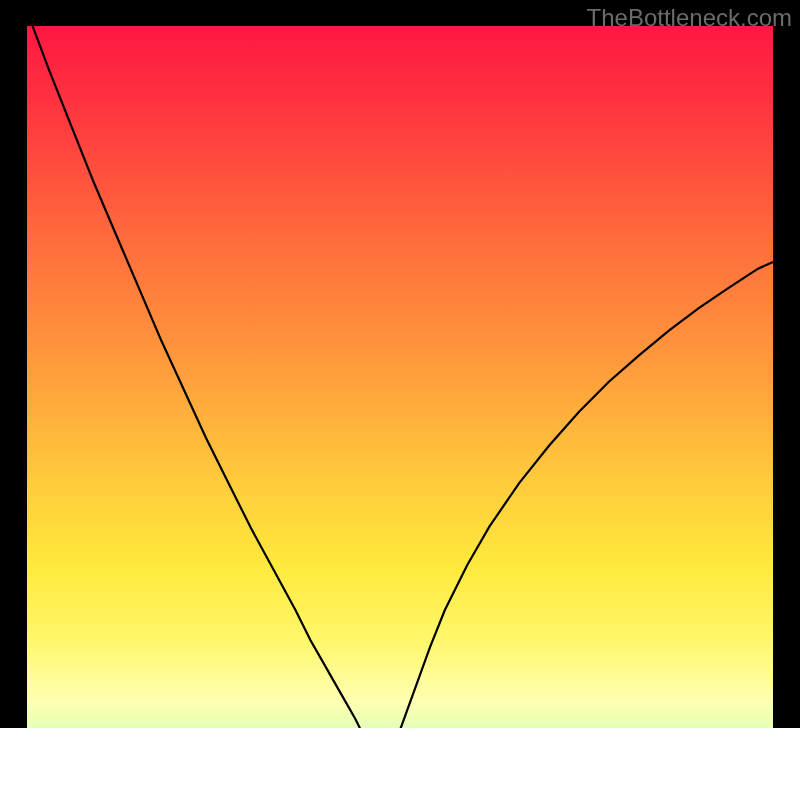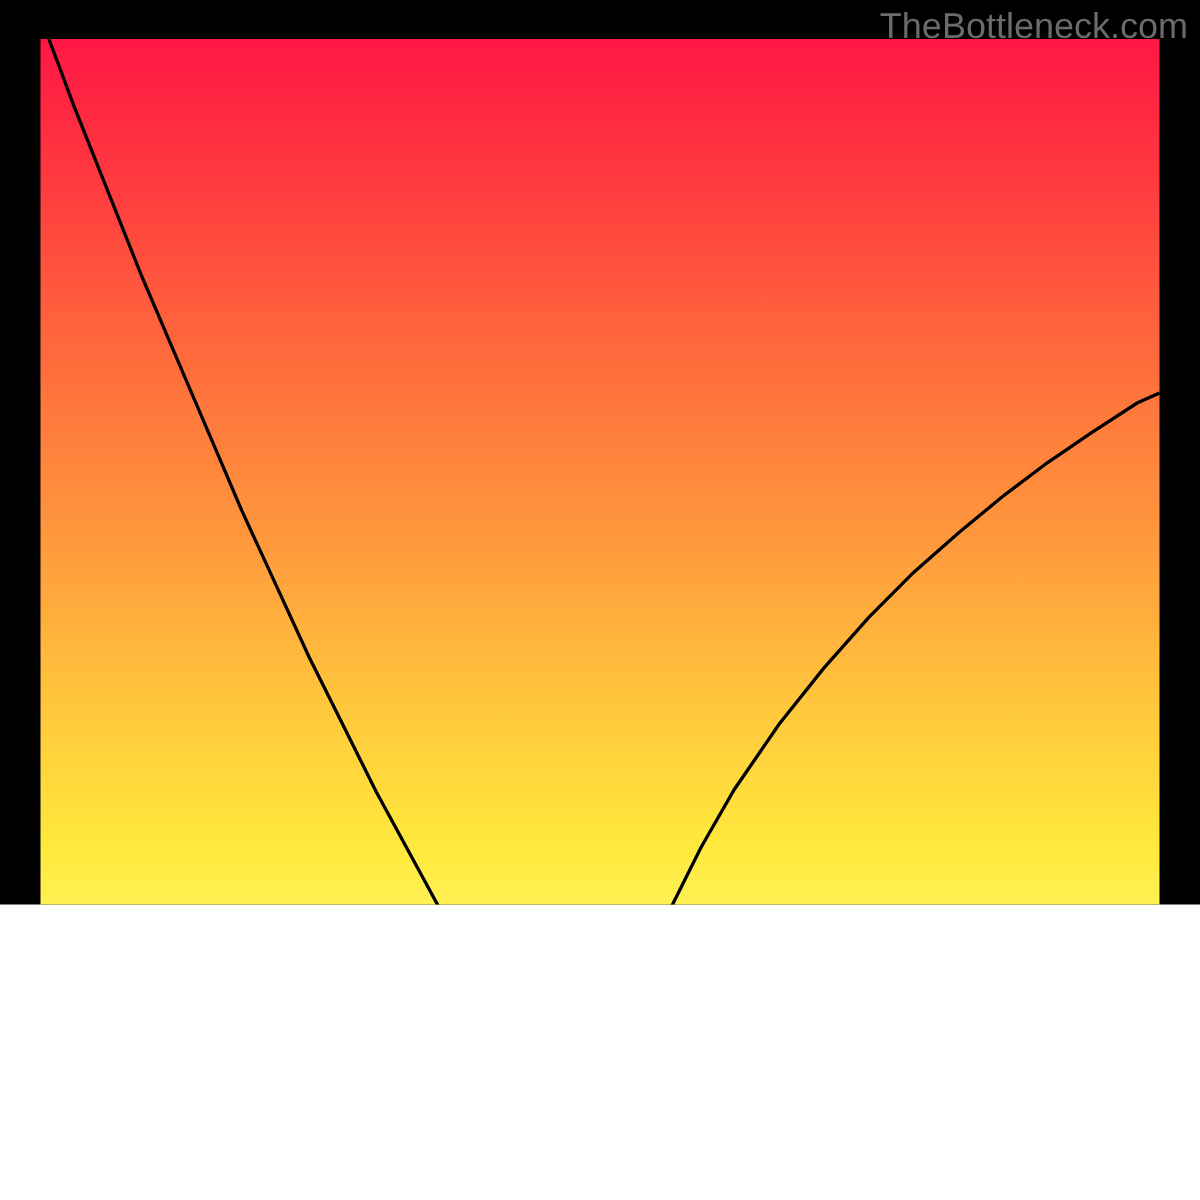--- a/index.html
+++ b/index.html
@@ -3,21 +3,21 @@
 <meta charset="utf-8">
 <style>
   body {
     margin: 0;
     padding: 0;
     background: #ffffff;
   }
   .chart-container {
     position: relative;
     width: 800px;
-    height: 603px;
+    height: 728px;
   }
   svg {
     display: block;
   }
   .watermark {
     position: absolute;
     top: 4px;
     right: 8px;
     font-family: Arial, Helvetica, sans-serif;
     font-size: 24px;

